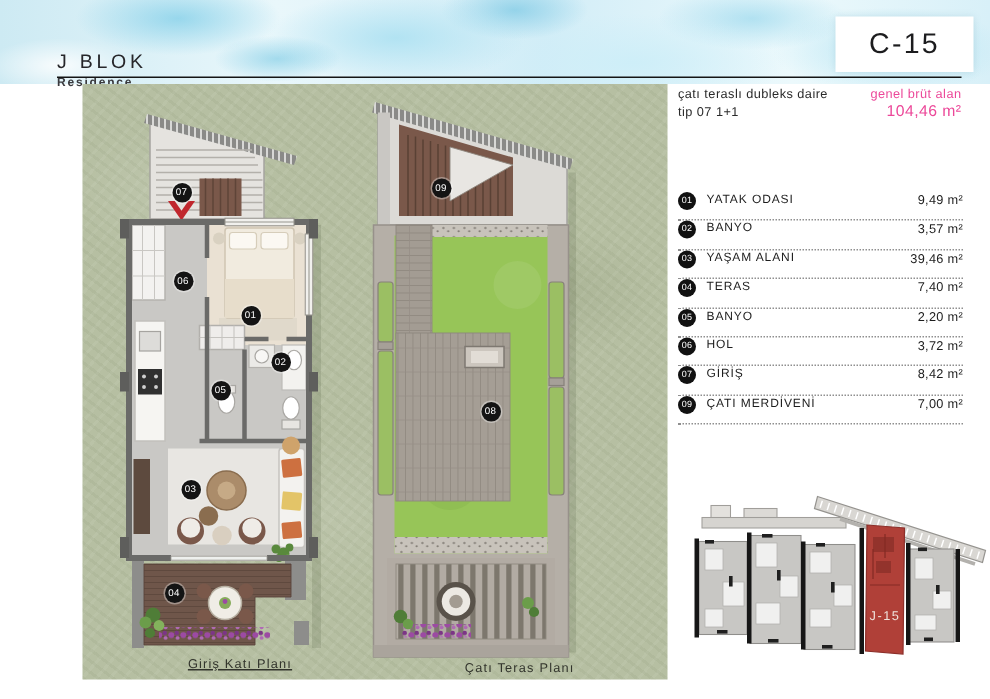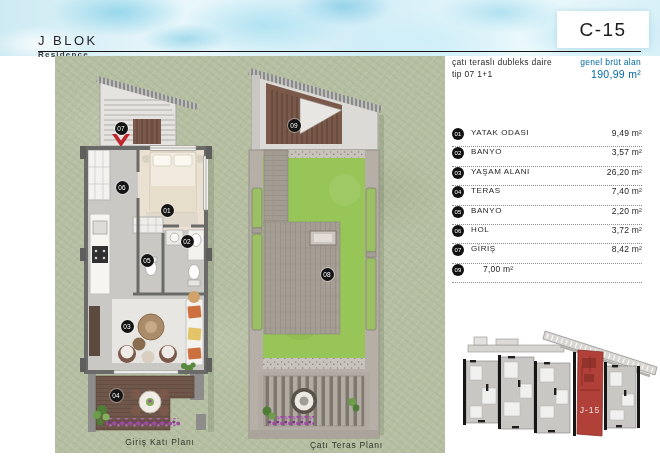--- a/index.html
+++ b/index.html
@@ -27,21 +27,21 @@
   .brand-sub{font-size:8px;letter-spacing:1.2px;margin-top:2px;color:#3a3a3e;font-weight:bold;}
   .unit-box{
     position:absolute;left:557px;top:11px;width:92px;height:37px;background:#fff;
     display:flex;align-items:center;justify-content:center;
     font-size:19px;letter-spacing:1.5px;color:#1c1c1e;
     box-shadow:0 0 5px rgba(90,150,170,.25);
   }
   .rule{position:absolute;left:38px;top:51px;width:603px;border-top:1.4px solid #141414;}
   
   .subinfo-left{position:absolute;left:452px;top:57px;font-size:8.5px;line-height:11.5px;color:#2a2a2a;letter-spacing:.3px;}
-  .subinfo-right{position:absolute;right:19px;top:57px;text-align:right;color:#0369a1;}
+  .subinfo-right{position:absolute;right:19px;top:57px;text-align:right;color:#ec4899;}
   .subinfo-right .lbl{font-size:8.5px;letter-spacing:.3px;}
   .subinfo-right .val{font-size:10.5px;margin-top:1px;letter-spacing:.3px;}
   
   .grass{
     position:absolute;left:55px;top:56px;width:390px;height:397px;
     background:
       radial-gradient(120px 80px at 15% 18%, rgba(255,255,255,.10), transparent 60%),
       radial-gradient(110px 70px at 82% 35%, rgba(96,110,72,.12), transparent 60%),
       radial-gradient(140px 90px at 42% 72%, rgba(255,255,255,.09), transparent 60%),
       radial-gradient(90px 70px at 70% 88%, rgba(96,110,72,.10), transparent 60%),
@@ -52,21 +52,21 @@
   .plans-svg{position:absolute;left:55px;top:56px;}
   .siteplan-svg{position:absolute;left:448px;top:326px;}
   
   .plan-badge{
     position:absolute;width:13px;height:13px;border-radius:50%;background:#141414;
     color:#fff;font-size:6.5px;letter-spacing:.2px;display:flex;align-items:center;justify-content:center;
     box-shadow:0 0 0 1px rgba(255,255,255,.35);
   }
   
   .plan-caption{position:absolute;width:140px;text-align:center;font-size:8.5px;letter-spacing:.8px;color:#32342c;}
-  #caption-ground{left:90px;top:437px;}
+  #caption-ground{left:90px;top:437px;text-decoration:underline;}
   #caption-roof{left:243px;top:440px;text-align:right;}
   
   .room-table{position:absolute;left:452px;top:128px;width:190px;}
   .room-row{display:flex;align-items:flex-start;height:18.4px;border-bottom:1px dotted #8f8f8f;}
   .room-no{
     width:12px;height:12px;border-radius:50%;background:#111;color:#fff;flex:0 0 12px;
     font-size:6px;display:flex;align-items:center;justify-content:center;margin-right:7px;letter-spacing:.2px;
   }
   .room-label{flex:1;font-size:8px;letter-spacing:.6px;color:#1d1d1d;}
   .room-area{font-size:8.5px;color:#1d1d1d;letter-spacing:.2px;padding-left:12px;}
@@ -81,21 +81,21 @@
 </div>
 <div class="unit-box">C-15</div>
 <div class="rule"></div>
 
 <div class="subinfo-left">
   <div>çatı teraslı dubleks daire</div>
   <div>tip 07 1+1</div>
 </div>
 <div class="subinfo-right">
   <div class="lbl">genel brüt alan</div>
-  <div class="val">190,99 m²</div>
+  <div class="val">104,46 m²</div>
 </div>
 
 <div class="grass"></div>
 
 <svg class="plans-svg" width="390" height="397" viewBox="55 56 390 397">
   <defs>
     <pattern id="hatch" width="4" height="8" patternUnits="userSpaceOnUse">
       <rect width="4" height="8" fill="#8a8a88"></rect>
       <path d="M2,0 V8" stroke="#e9e9e7" stroke-width="1.1"></path>
     </pattern>
@@ -326,21 +326,21 @@
 
   <div class="room-row">
     <div class="room-no">02</div>
     <div class="room-label">BANYO</div>
     <div class="room-area">3,57 m²</div>
   </div>
 
   <div class="room-row">
     <div class="room-no">03</div>
     <div class="room-label">YAŞAM ALANI</div>
-    <div class="room-area">26,20 m²</div>
+    <div class="room-area">39,46 m²</div>
   </div>
 
   <div class="room-row">
     <div class="room-no">04</div>
     <div class="room-label">TERAS</div>
     <div class="room-area">7,40 m²</div>
   </div>
 
   <div class="room-row">
     <div class="room-no">05</div>
@@ -356,20 +356,21 @@
 
   <div class="room-row">
     <div class="room-no">07</div>
     <div class="room-label">GİRİŞ</div>
     <div class="room-area">8,42 m²</div>
   </div>
 
 
   <div class="room-row">
     <div class="room-no">09</div>
+    <div class="room-label">ÇATI MERDİVENİ</div>
     <div class="room-area">7,00 m²</div>
   </div>
 </div>
 
 <svg class="siteplan-svg" width="210" height="124" viewBox="448 326 210 124">
   <g>
     <rect x="468" y="345" width="96" height="7" fill="#d6d4d0" stroke="#a09e9a" stroke-width=".7"></rect>
     <rect x="474" y="337" width="13" height="8" fill="#e3e1dd" stroke="#a09e9a" stroke-width=".7"></rect>
     <rect x="496" y="339" width="22" height="6" fill="#dcdad6" stroke="#a09e9a" stroke-width=".7"></rect>
     <polygon points="545,331 657,367 655,375 543,339" fill="#d9d7d3" stroke="#95938f" stroke-width=".8"></polygon>

